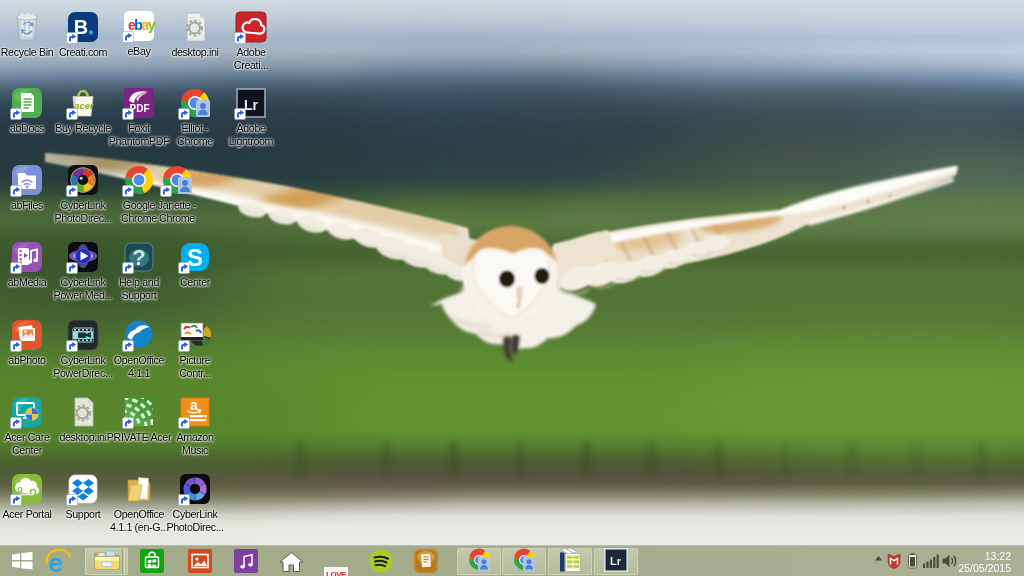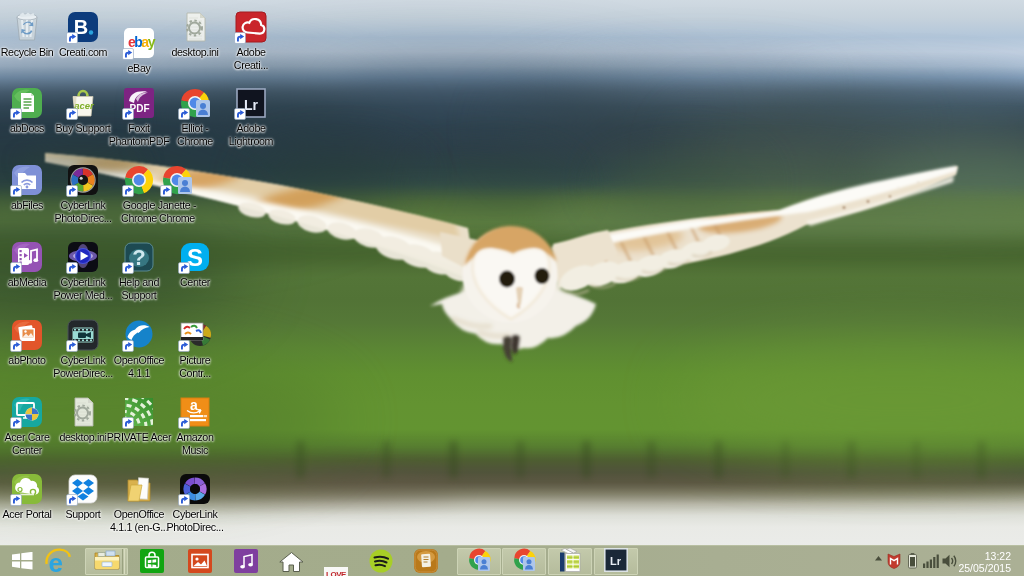--- a/index.html
+++ b/index.html
@@ -184,21 +184,21 @@
       </div>
 <div class="ic" style="left:46px;top:10px">
         <div class="glyph"><svg width="34" height="34" viewBox="0 0 34 34">
             <rect x="2" y="2" width="30" height="30" rx="7" fill="#0c3b7c"></rect>
             <text x="15" y="24" font-family="Liberation Sans,sans-serif" font-size="20" font-weight="bold" fill="#fff" text-anchor="middle">B</text>
             <circle cx="25" cy="22.5" r="2.2" fill="#2aa3dd"></circle>
             <use href="#arw" x="0" y="22"></use>
           </svg></div>
         <div class="lbl">Creati.com</div>
       </div>
-<div class="ic" style="left:102px;top:26px">
+<div class="ic" style="left:102px;top:9px">
         <div class="glyph"><svg width="34" height="34" viewBox="0 0 34 34">
             <rect x="2" y="2" width="30" height="30" rx="5" fill="#fff"></rect>
             <text x="6" y="21" font-family="Liberation Sans,sans-serif" font-size="14" font-weight="bold" letter-spacing="-1"><tspan fill="#e53238">e</tspan><tspan fill="#0064d2" dx="-0.5">b</tspan><tspan fill="#f5af02" dx="-0.5">a</tspan><tspan fill="#86b817" dx="-0.5">y</tspan></text>
             <use href="#arw" x="0" y="22"></use>
           </svg></div>
         <div class="lbl">eBay</div>
       </div>
 <div class="ic" style="left:158px;top:10px">
         <div class="glyph"><svg width="34" height="34" viewBox="0 0 34 34">
             <path d="M9,3 L22,3 L27,8 L27,31 L9,31 Z" fill="#f2f3ee" opacity="0.9"></path>
@@ -236,21 +236,21 @@
       </div>
 <div class="ic" style="left:46px;top:86px">
         <div class="glyph"><svg width="34" height="34" viewBox="0 0 34 34">
             <path d="M12.5,10.5 a4.5,5.5 0 0 1 9,0" fill="none" stroke="#a9c94c" stroke-width="2.6"></path>
             <path d="M7,10.5 L27,10.5 L25,30 L9,30 Z" fill="#f9f7ee"></path>
             <path d="M7,10.5 L27,10.5 L25,30 L9,30 Z" fill="none" stroke="#cfc9b2" stroke-width="0.8"></path>
             <path d="M7,10.5 L10.5,10.5 L9.5,30 Z" fill="#e2ddc8"></path>
             <text x="18" y="22.5" font-family="Liberation Sans,sans-serif" font-size="9.5" font-style="italic" font-weight="bold" fill="#7fae27" text-anchor="middle">acer</text>
             <use href="#arw" x="0" y="22"></use>
           </svg></div>
-        <div class="lbl">Buy Support</div>
+        <div class="lbl">Buy Recycle</div>
       </div>
 <div class="ic" style="left:102px;top:86px">
         <div class="glyph"><svg width="34" height="34" viewBox="0 0 34 34">
             <rect x="2" y="2" width="30" height="30" rx="3" fill="#7d2482"></rect>
             <path d="M7,15 C8,7 16,4 25,5.5 C18,7 13,10 12,17 Z" fill="#fff" opacity="0.95"></path>
             <path d="M14,13 C16,8 21,6 26,6.5 C21,8.5 17,11 16,16 Z" fill="#fff" opacity="0.7"></path>
             <text x="17.5" y="26" font-family="Liberation Sans,sans-serif" font-size="10" font-weight="bold" fill="#fff" text-anchor="middle">PDF</text>
             <use href="#arw" x="0" y="22"></use>
           </svg></div>
         <div class="lbl">Foxit<br>PhantomPDF</div>

